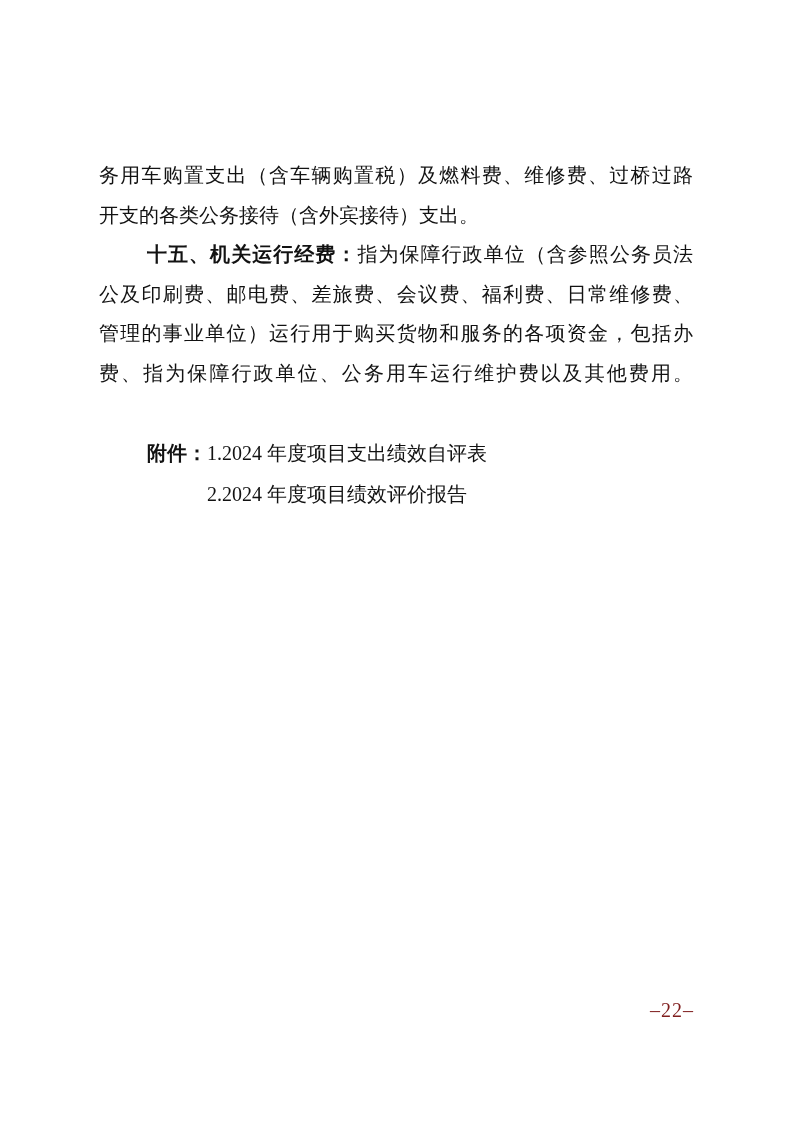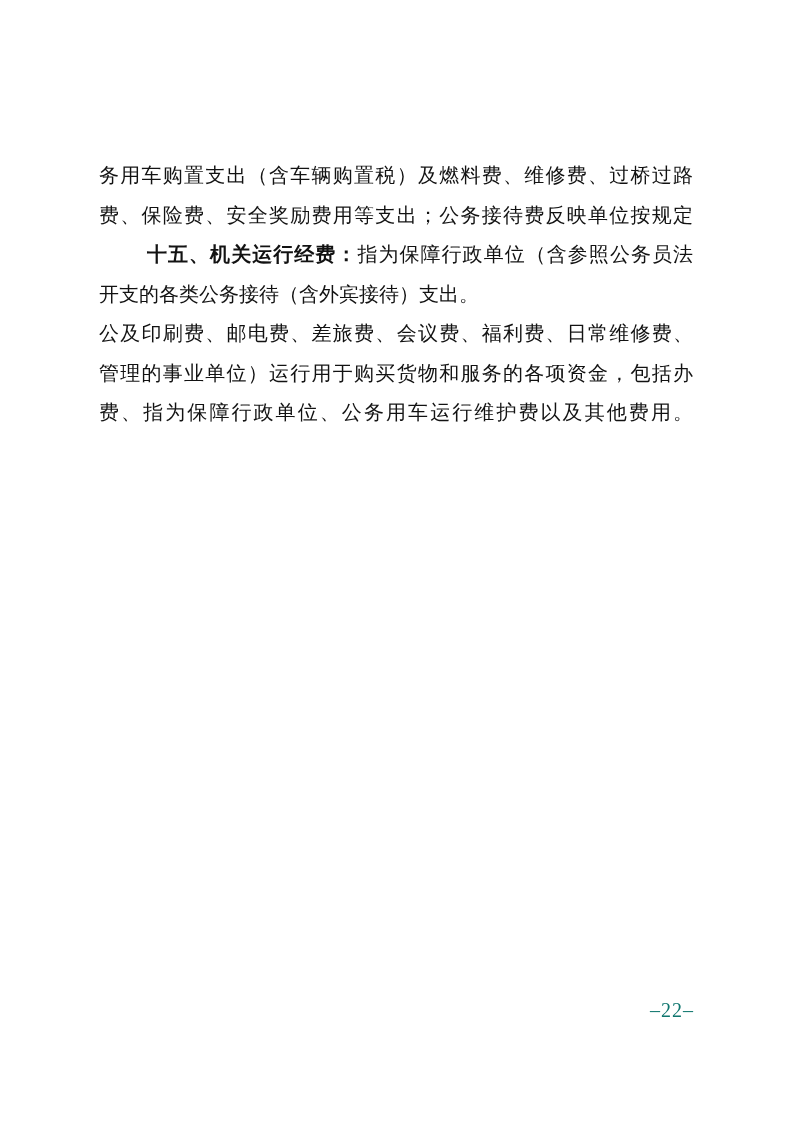--- a/index.html
+++ b/index.html
@@ -66,37 +66,43 @@
   .page-number {
     position: absolute;
     top: 989px;
     left: 644px;
     width: 56px;
     text-align: center;
     font-size: 20px;
     line-height: 24px;
     letter-spacing: 1px;
     font-family: "Liberation Serif", "DejaVu Serif", serif;
-    color: #0f766e;
+    color: #7f1d1d;
   }
 </style>
 </head>
 <body>
 
 <div class="page">
 
   <div class="body-text">
 
     <div class="line jl">务用车购置支出（含车辆购置税）及燃料费、维修费、过桥过路</div>
-    <div class="line jl">费、保险费、安全奖励费用等支出；公务接待费反映单位按规定</div>
+    <div class="line last-line">开支的各类公务接待（含外宾接待）支出。</div>
+
     <div class="line jl indent"><span class="bold-heading">十五、机关运行经费：</span><span>指为保障行政单位（含参照公务员法</span></div>
-
-    <div class="line last-line">开支的各类公务接待（含外宾接待）支出。</div>
     <div class="line jl">公及印刷费、邮电费、差旅费、会议费、福利费、日常维修费、</div>
     <div class="line jl">管理的事业单位）运行用于购买货物和服务的各项资金，包括办</div>
     <div class="line jl">费、指为保障行政单位、公务用车运行维护费以及其他费用。</div>
 
+    <div class="attachment">
+      <span class="att-label">附件：</span>
+      <div class="att-items">
+        <div class="att-item">1.2024 年度项目支出绩效自评表</div>
+        <div class="att-item">2.2024 年度项目绩效评价报告</div>
+      </div>
+    </div>
 
   </div>
 
   <div class="page-number">–22–</div>
 
 </div>
 
 </body></html>

